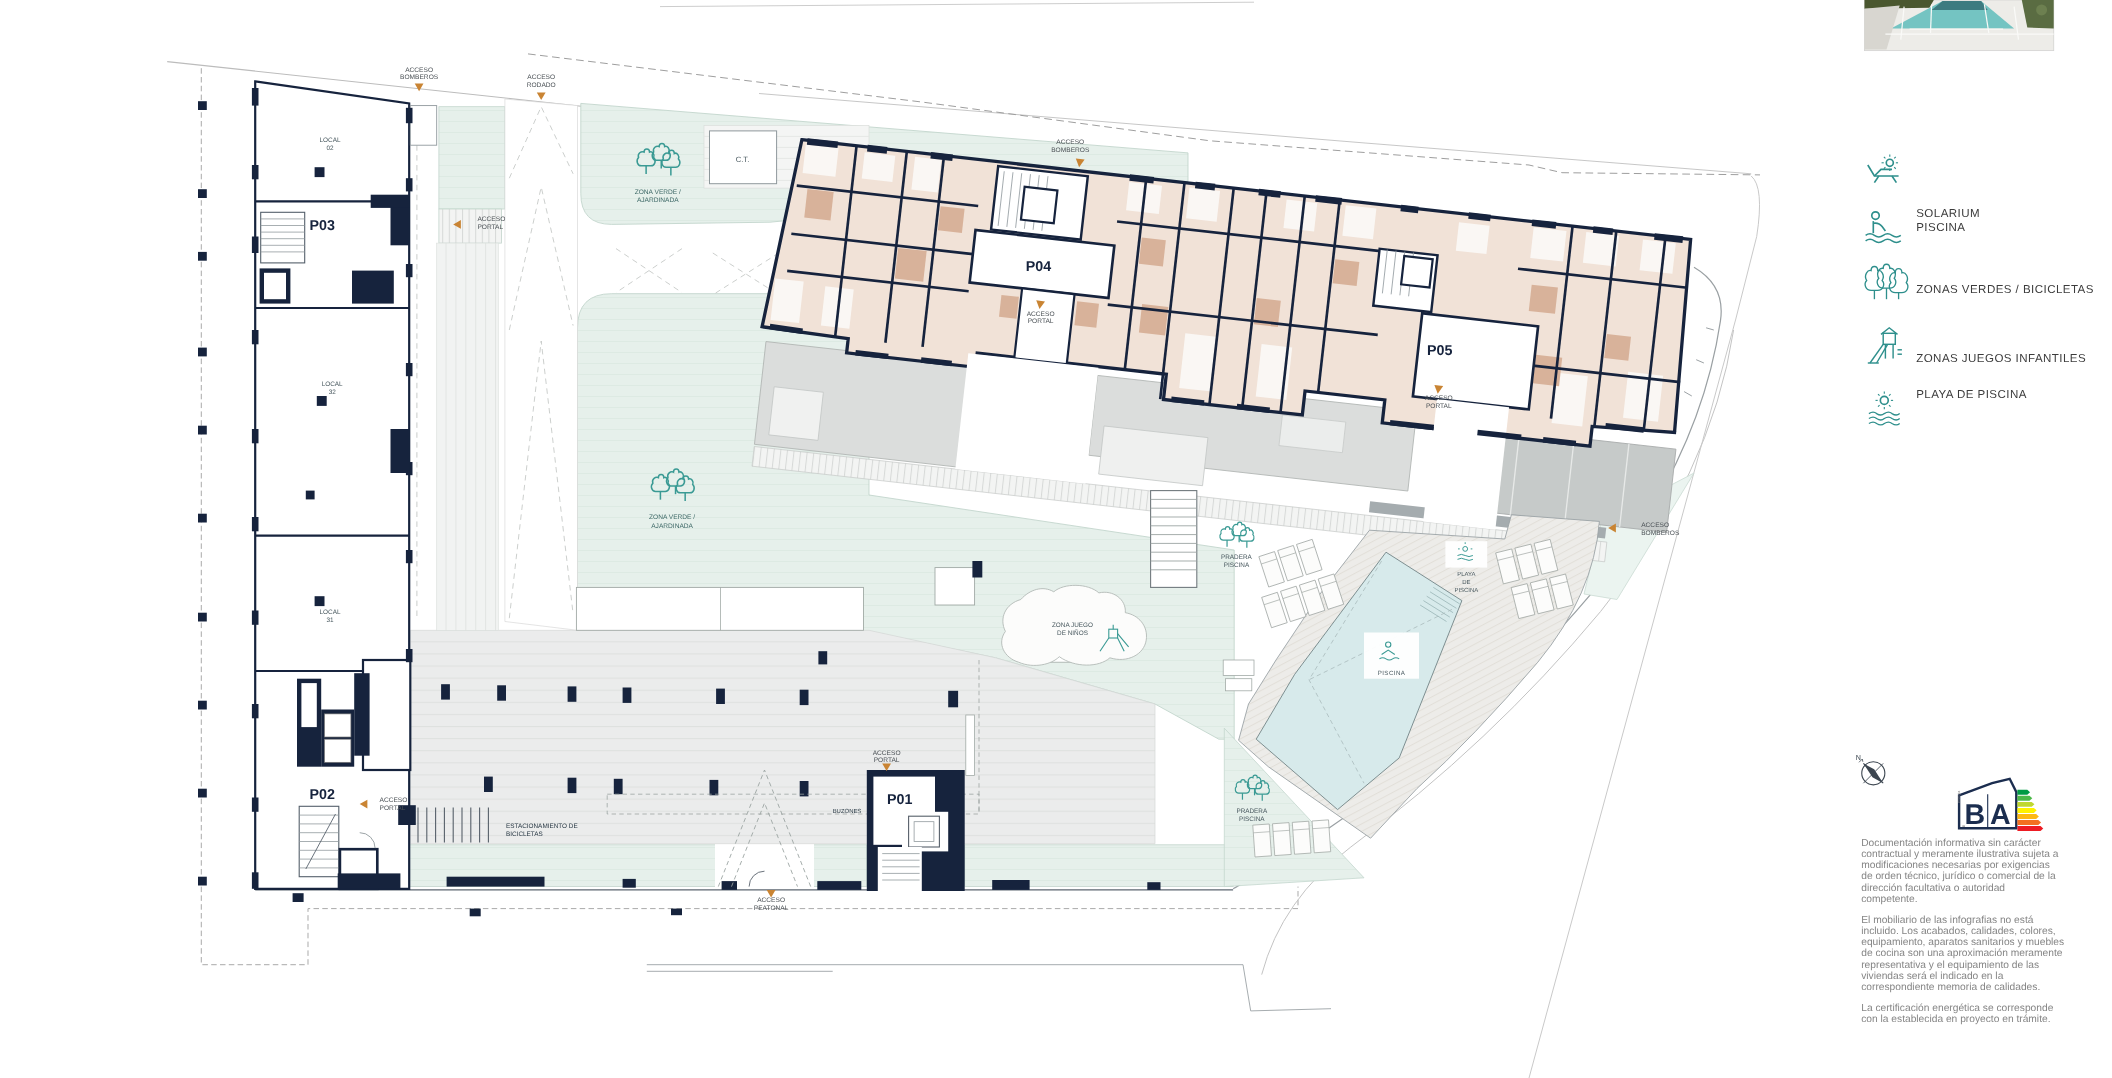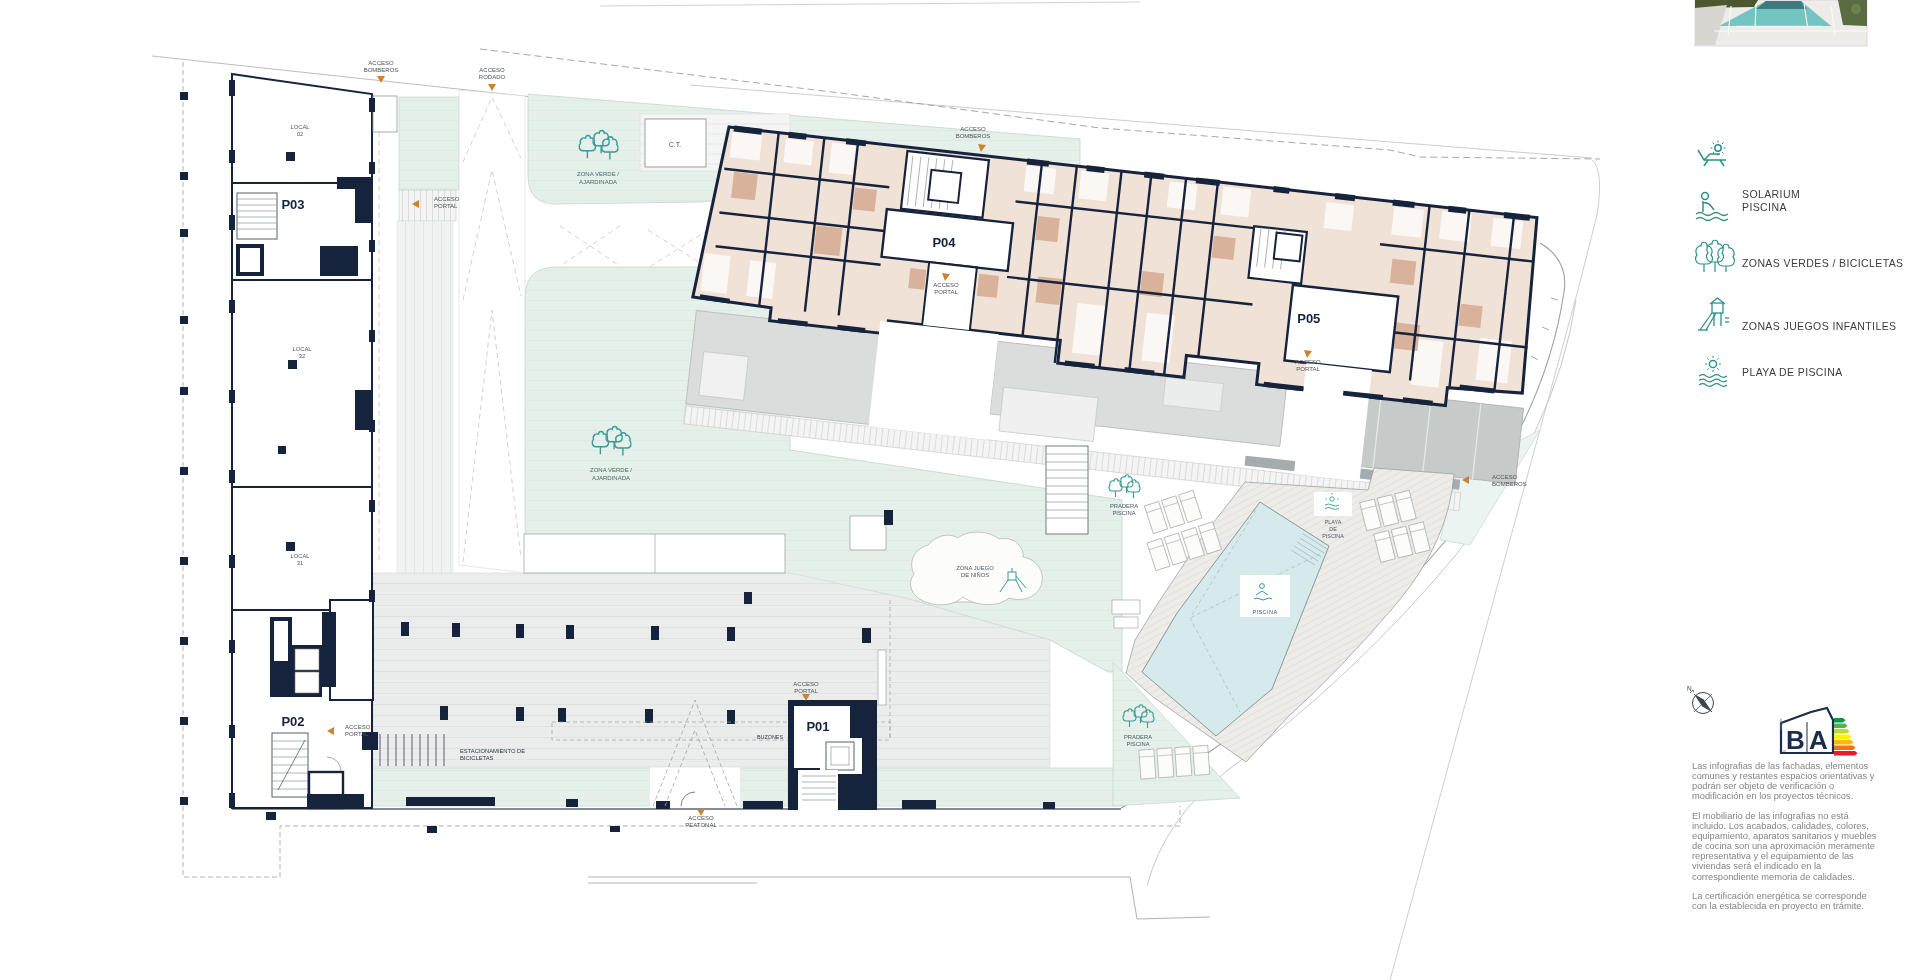--- a/index.html
+++ b/index.html
@@ -710,21 +710,21 @@
     <polygon points="1834,751 1855,751 1857.5,753.2 1855,755.5 1834,755.5" fill="#ed1c24"></polygon>
   </g>
 </g>
 </svg>
 
 
 <div class="leg" style="top:152px;margin-top:36px;">SOLARIUM</div>
 <div class="leg" style="top:201px;">PISCINA</div>
 <div class="leg" style="top:257px;">ZONAS VERDES / BICICLETAS</div>
 <div class="leg" style="top:310px;margin-top:10px;">ZONAS JUEGOS INFANTILES</div>
-<div class="leg" style="top:366px;">PLAYA DE PISCINA</div>
+<div class="leg" style="top:353px;">PLAYA DE PISCINA</div>
 
 
 <div class="disc">
-<p>Las infografias de las fachadas, elementos<br>comunes y restantes espacios orientativas y<br>podrán ser objeto de verificación o<br>modificación en los proyectos técnicos.</p>
+<p>Documentación informativa sin carácter<br>contractual y meramente ilustrativa sujeta a<br>modificaciones necesarias por exigencias<br>de orden técnico, jurídico o comercial de la<br>dirección facultativa o autoridad<br>competente.</p>
 <p>El mobiliario de las infografias no está<br>incluido. Los acabados, calidades, colores,<br>equipamiento, aparatos sanitarios y muebles<br>de cocina son una aproximación meramente<br>representativa y el equipamiento de las<br>viviendas será el indicado en la<br>correspondiente memoria de calidades.</p>
 <p>La certificación energética se corresponde<br>con la establecida en proyecto en trámite.</p>
 </div>
 </div>
 
 </body></html>

